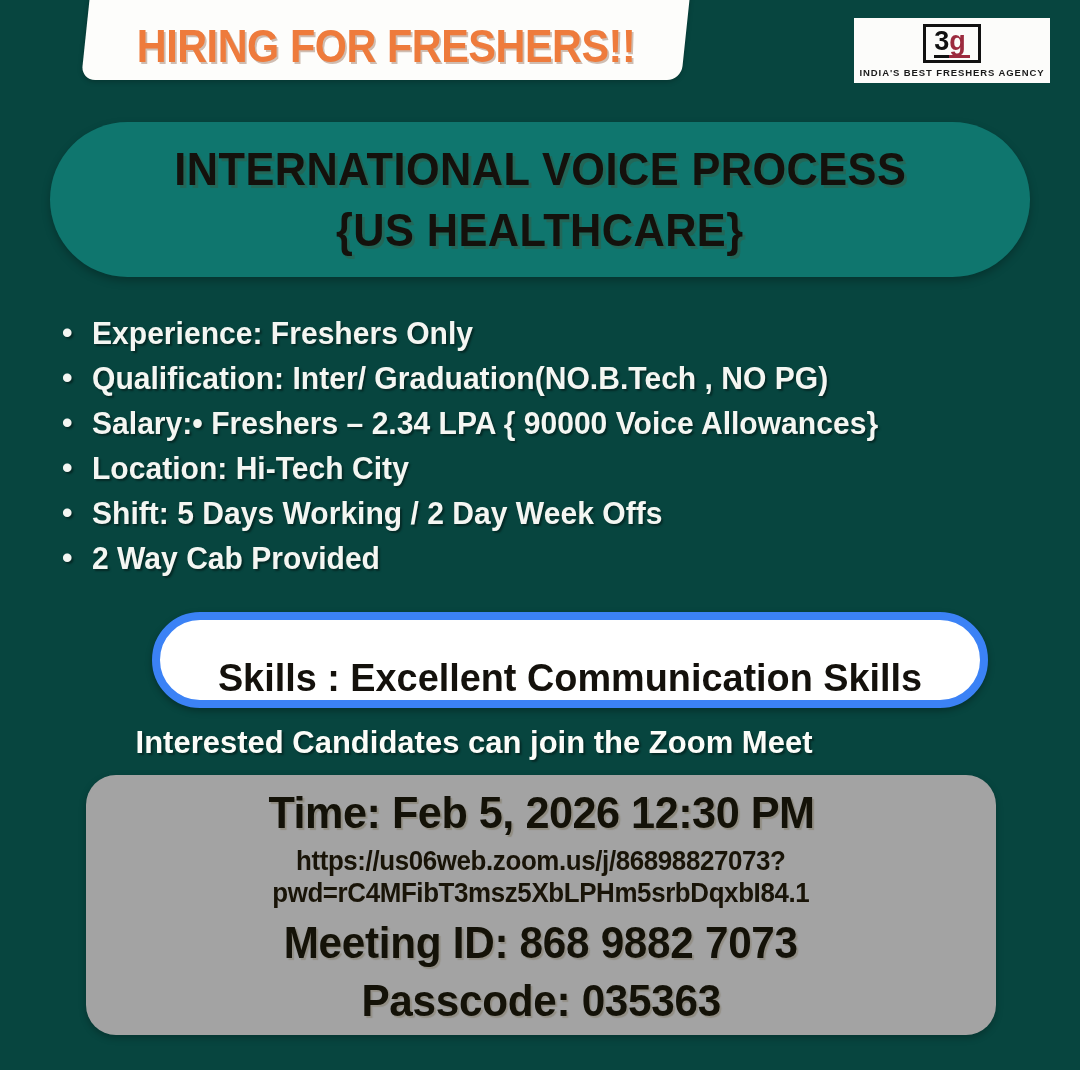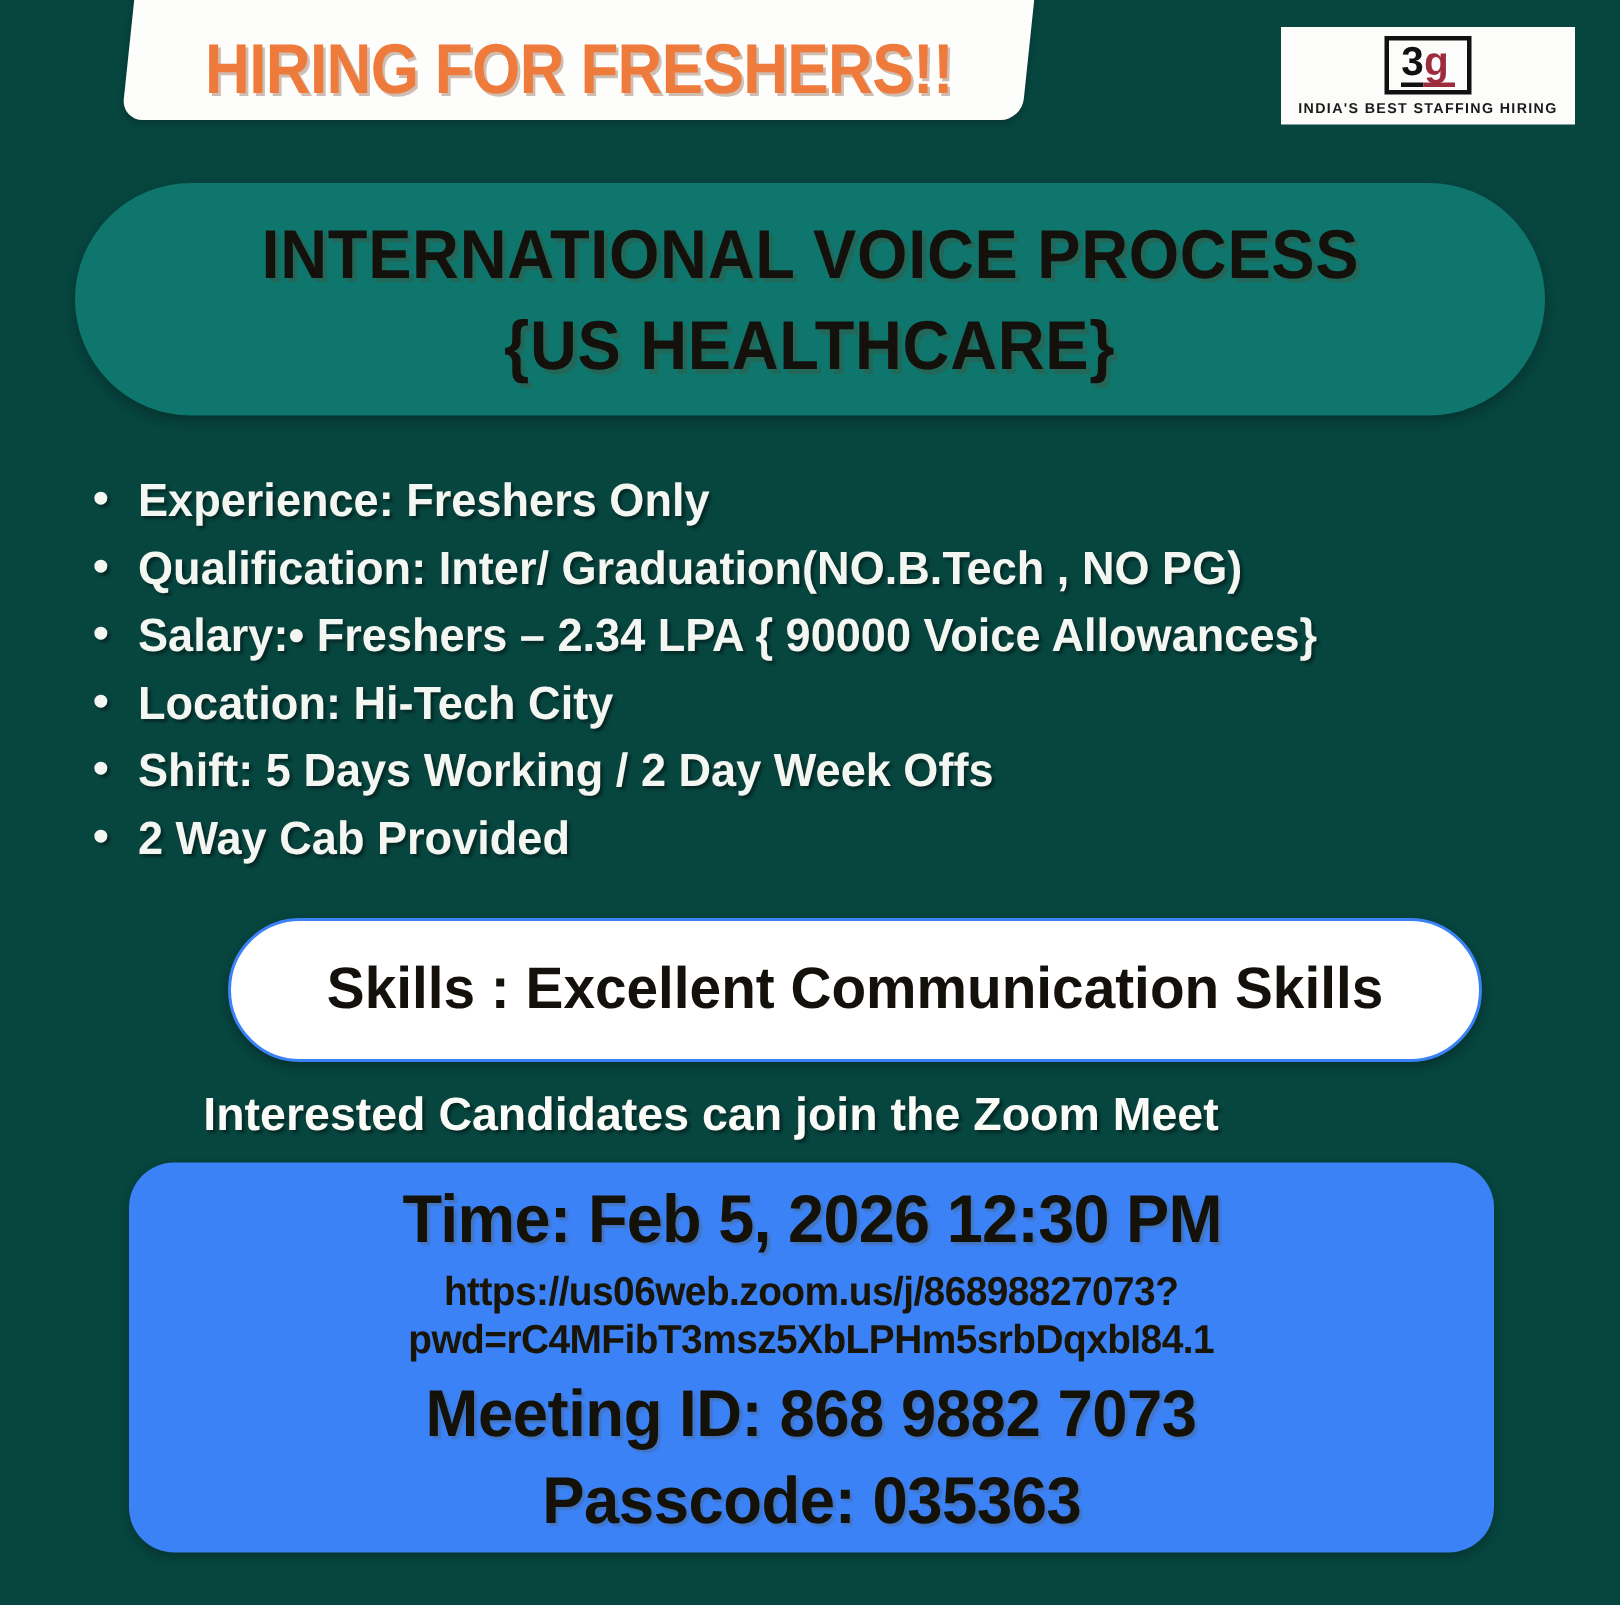--- a/index.html
+++ b/index.html
@@ -159,24 +159,24 @@
   .bullet-text { transform:scaleX(0.97); transform-origin:left center; }
 
   
   .skills-pill {
     position:absolute;
     left:152px;
     top:612px;
     width:836px;
     height:96px;
     background:#ffffff;
-    border:2px solid #3b82f6;
+    border:8px solid #3b82f6;
     border-radius:52px;
     display:flex;
-    align-items:center;
+    align-items:flex-end;
     justify-content:center;
     box-shadow:0 3px 7px rgba(0,0,0,0.30);
   }
   .skills-text {
     font-family:"Liberation Sans Narrow","Liberation Sans", sans-serif;
     font-size:39px;
     font-weight:bold;
     color:#14110c;
     letter-spacing:0px;
     transform:scaleX(0.97);
@@ -198,21 +198,21 @@
     white-space:nowrap;
   }
 
   
   .meet-box {
     position:absolute;
     left:86px;
     top:775px;
     width:910px;
     height:260px;
-    background:#3b82f6;
+    background:#a3a3a3;
     border-radius:30px;
     display:flex;
     flex-direction:column;
     align-items:center;
     padding-top:12px;
     box-shadow:0 3px 7px rgba(0,0,0,0.25);
   }
   .meet-time {
     font-family:"Liberation Sans Narrow","Liberation Sans", sans-serif;
     font-size:45px;
@@ -253,21 +253,21 @@
 <div class="poster">
 
   <div class="header-banner"></div>
   <div class="header-banner-text">HIRING FOR FRESHERS!!</div>
 
   <div class="logo-box">
     <div class="logo-inner">
       <span class="logo-3">3</span>
       <span class="logo-g">g</span>
     </div>
-    <div class="logo-tagline">INDIA'S BEST STAFFING HIRING</div>
+    <div class="logo-tagline">INDIA'S BEST FRESHERS AGENCY</div>
   </div>
 
   <div class="title-pill">
     <div class="title-line">INTERNATIONAL VOICE PROCESS</div>
     <div class="title-line sub">{US HEALTHCARE}</div>
   </div>
 
   <ul class="bullets">
     <li class="bullet-item">
       <span class="bullet-dot">•</span>

